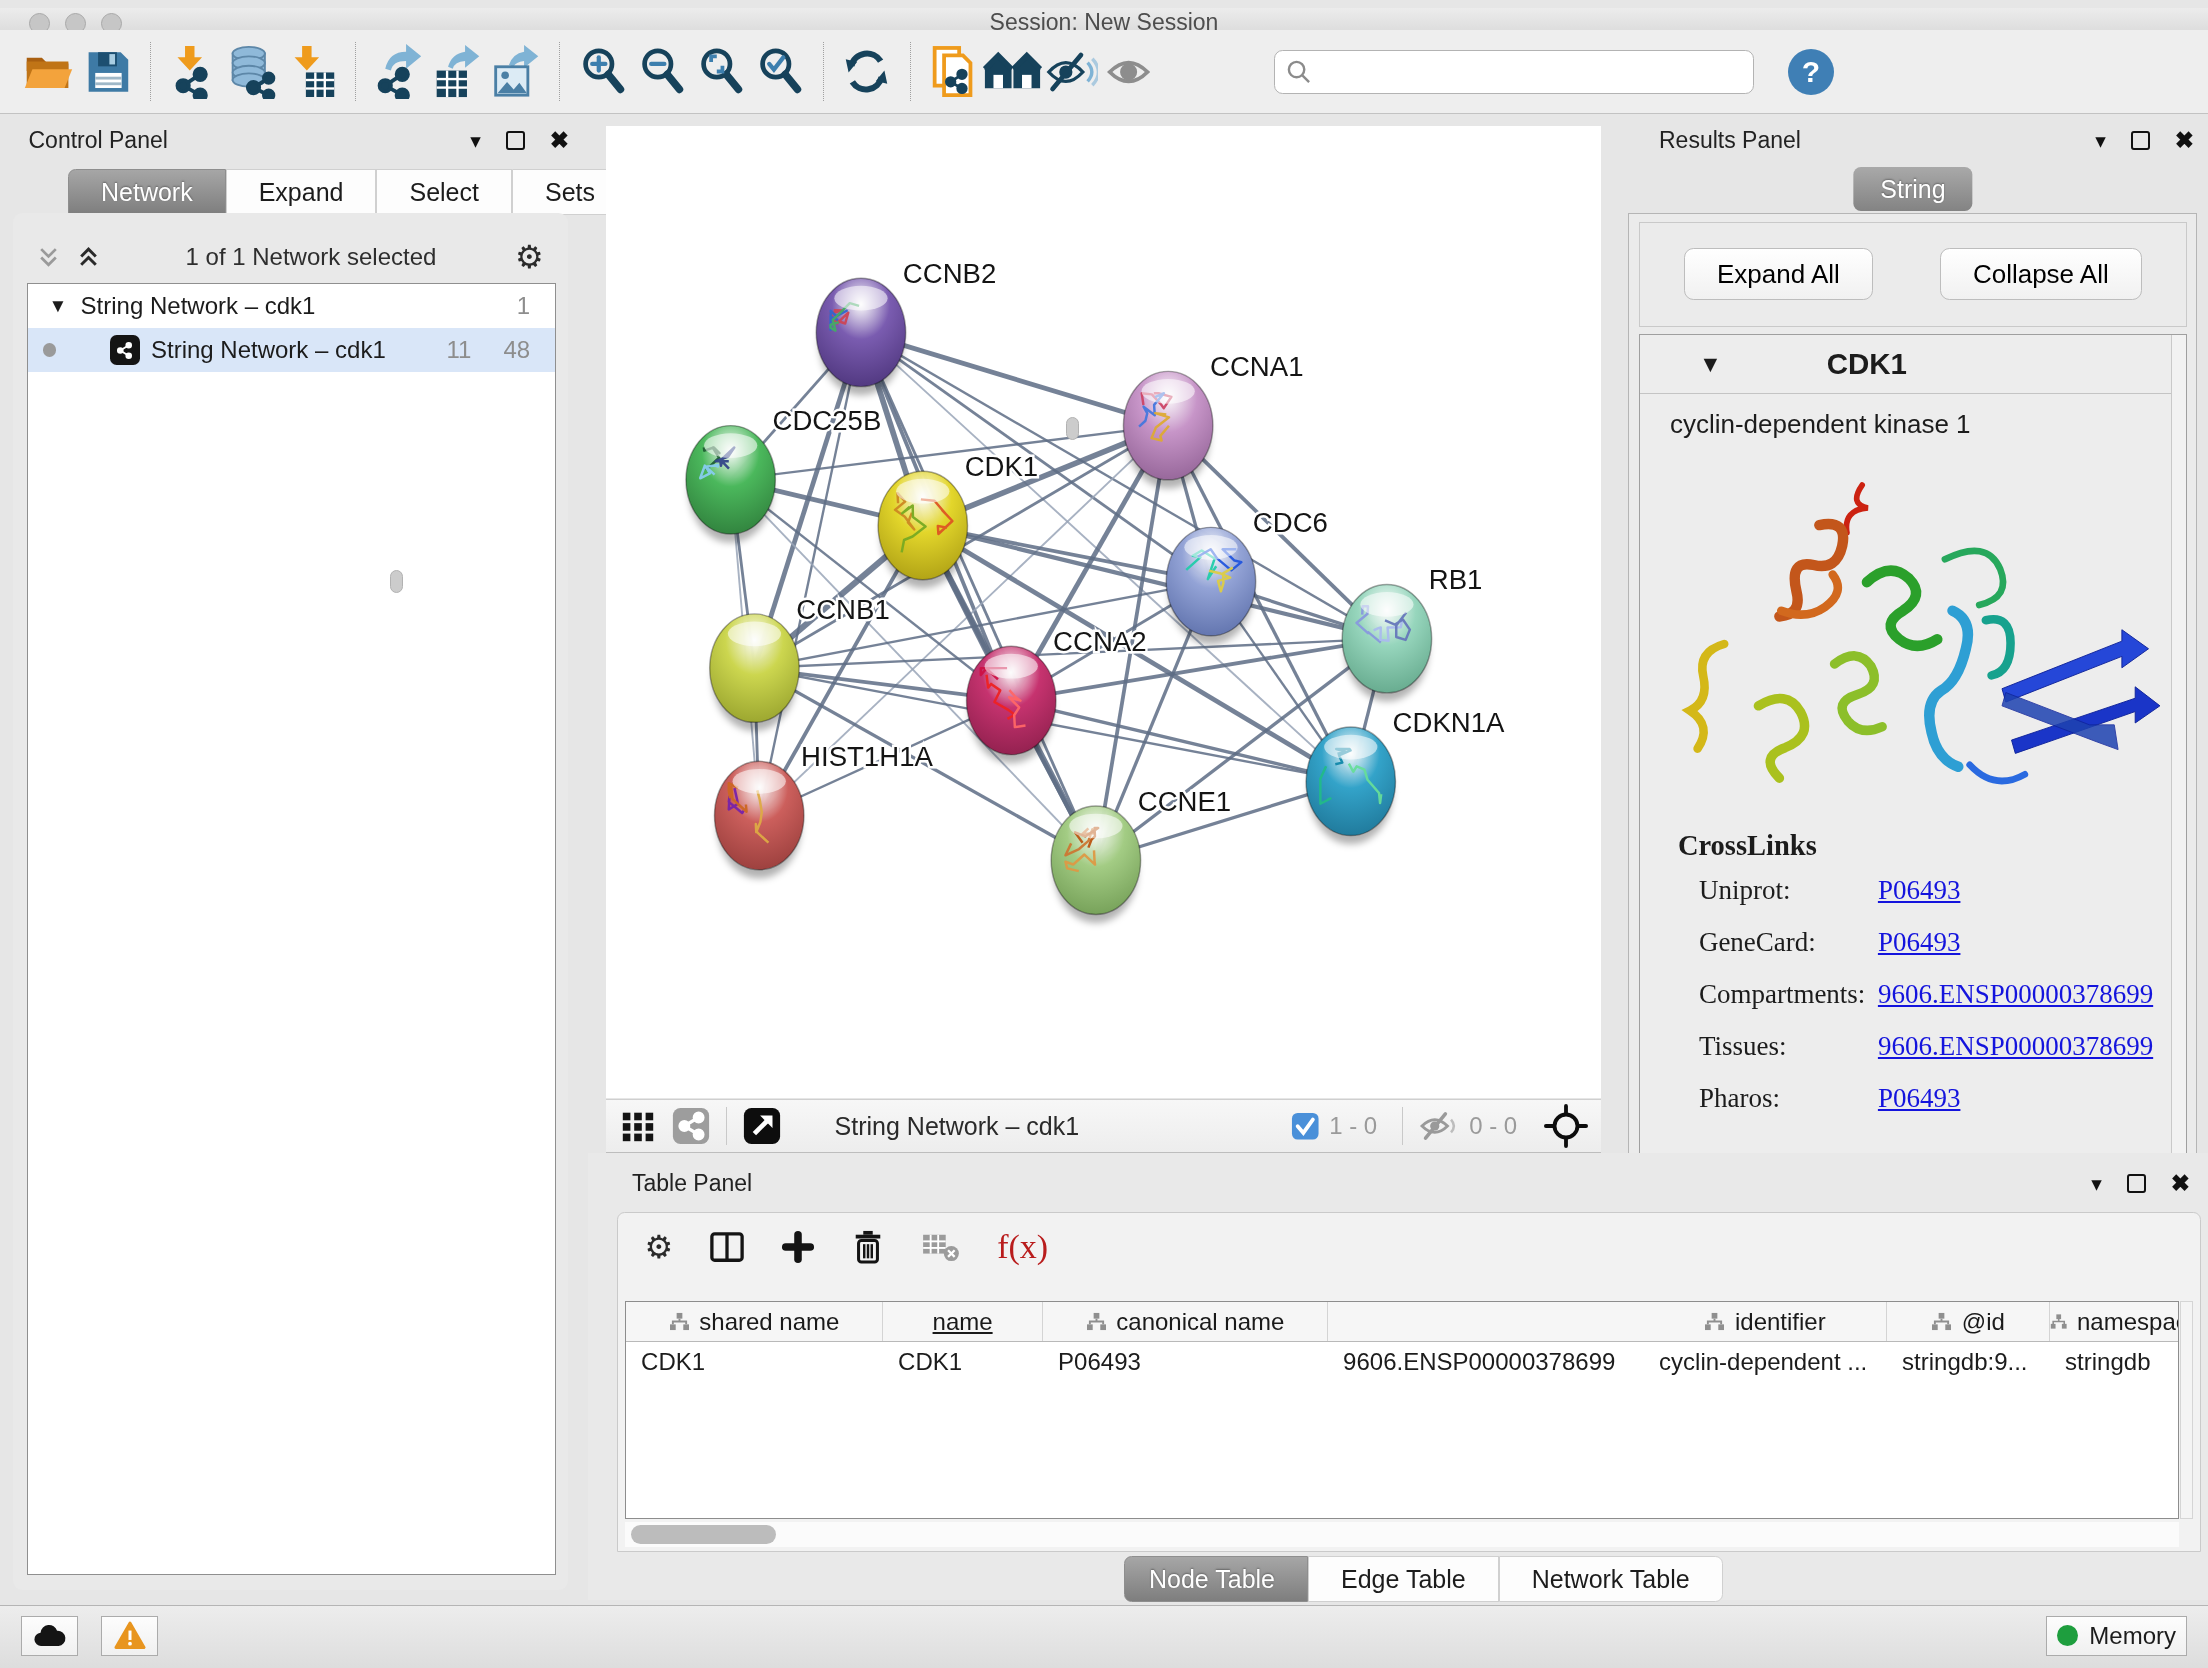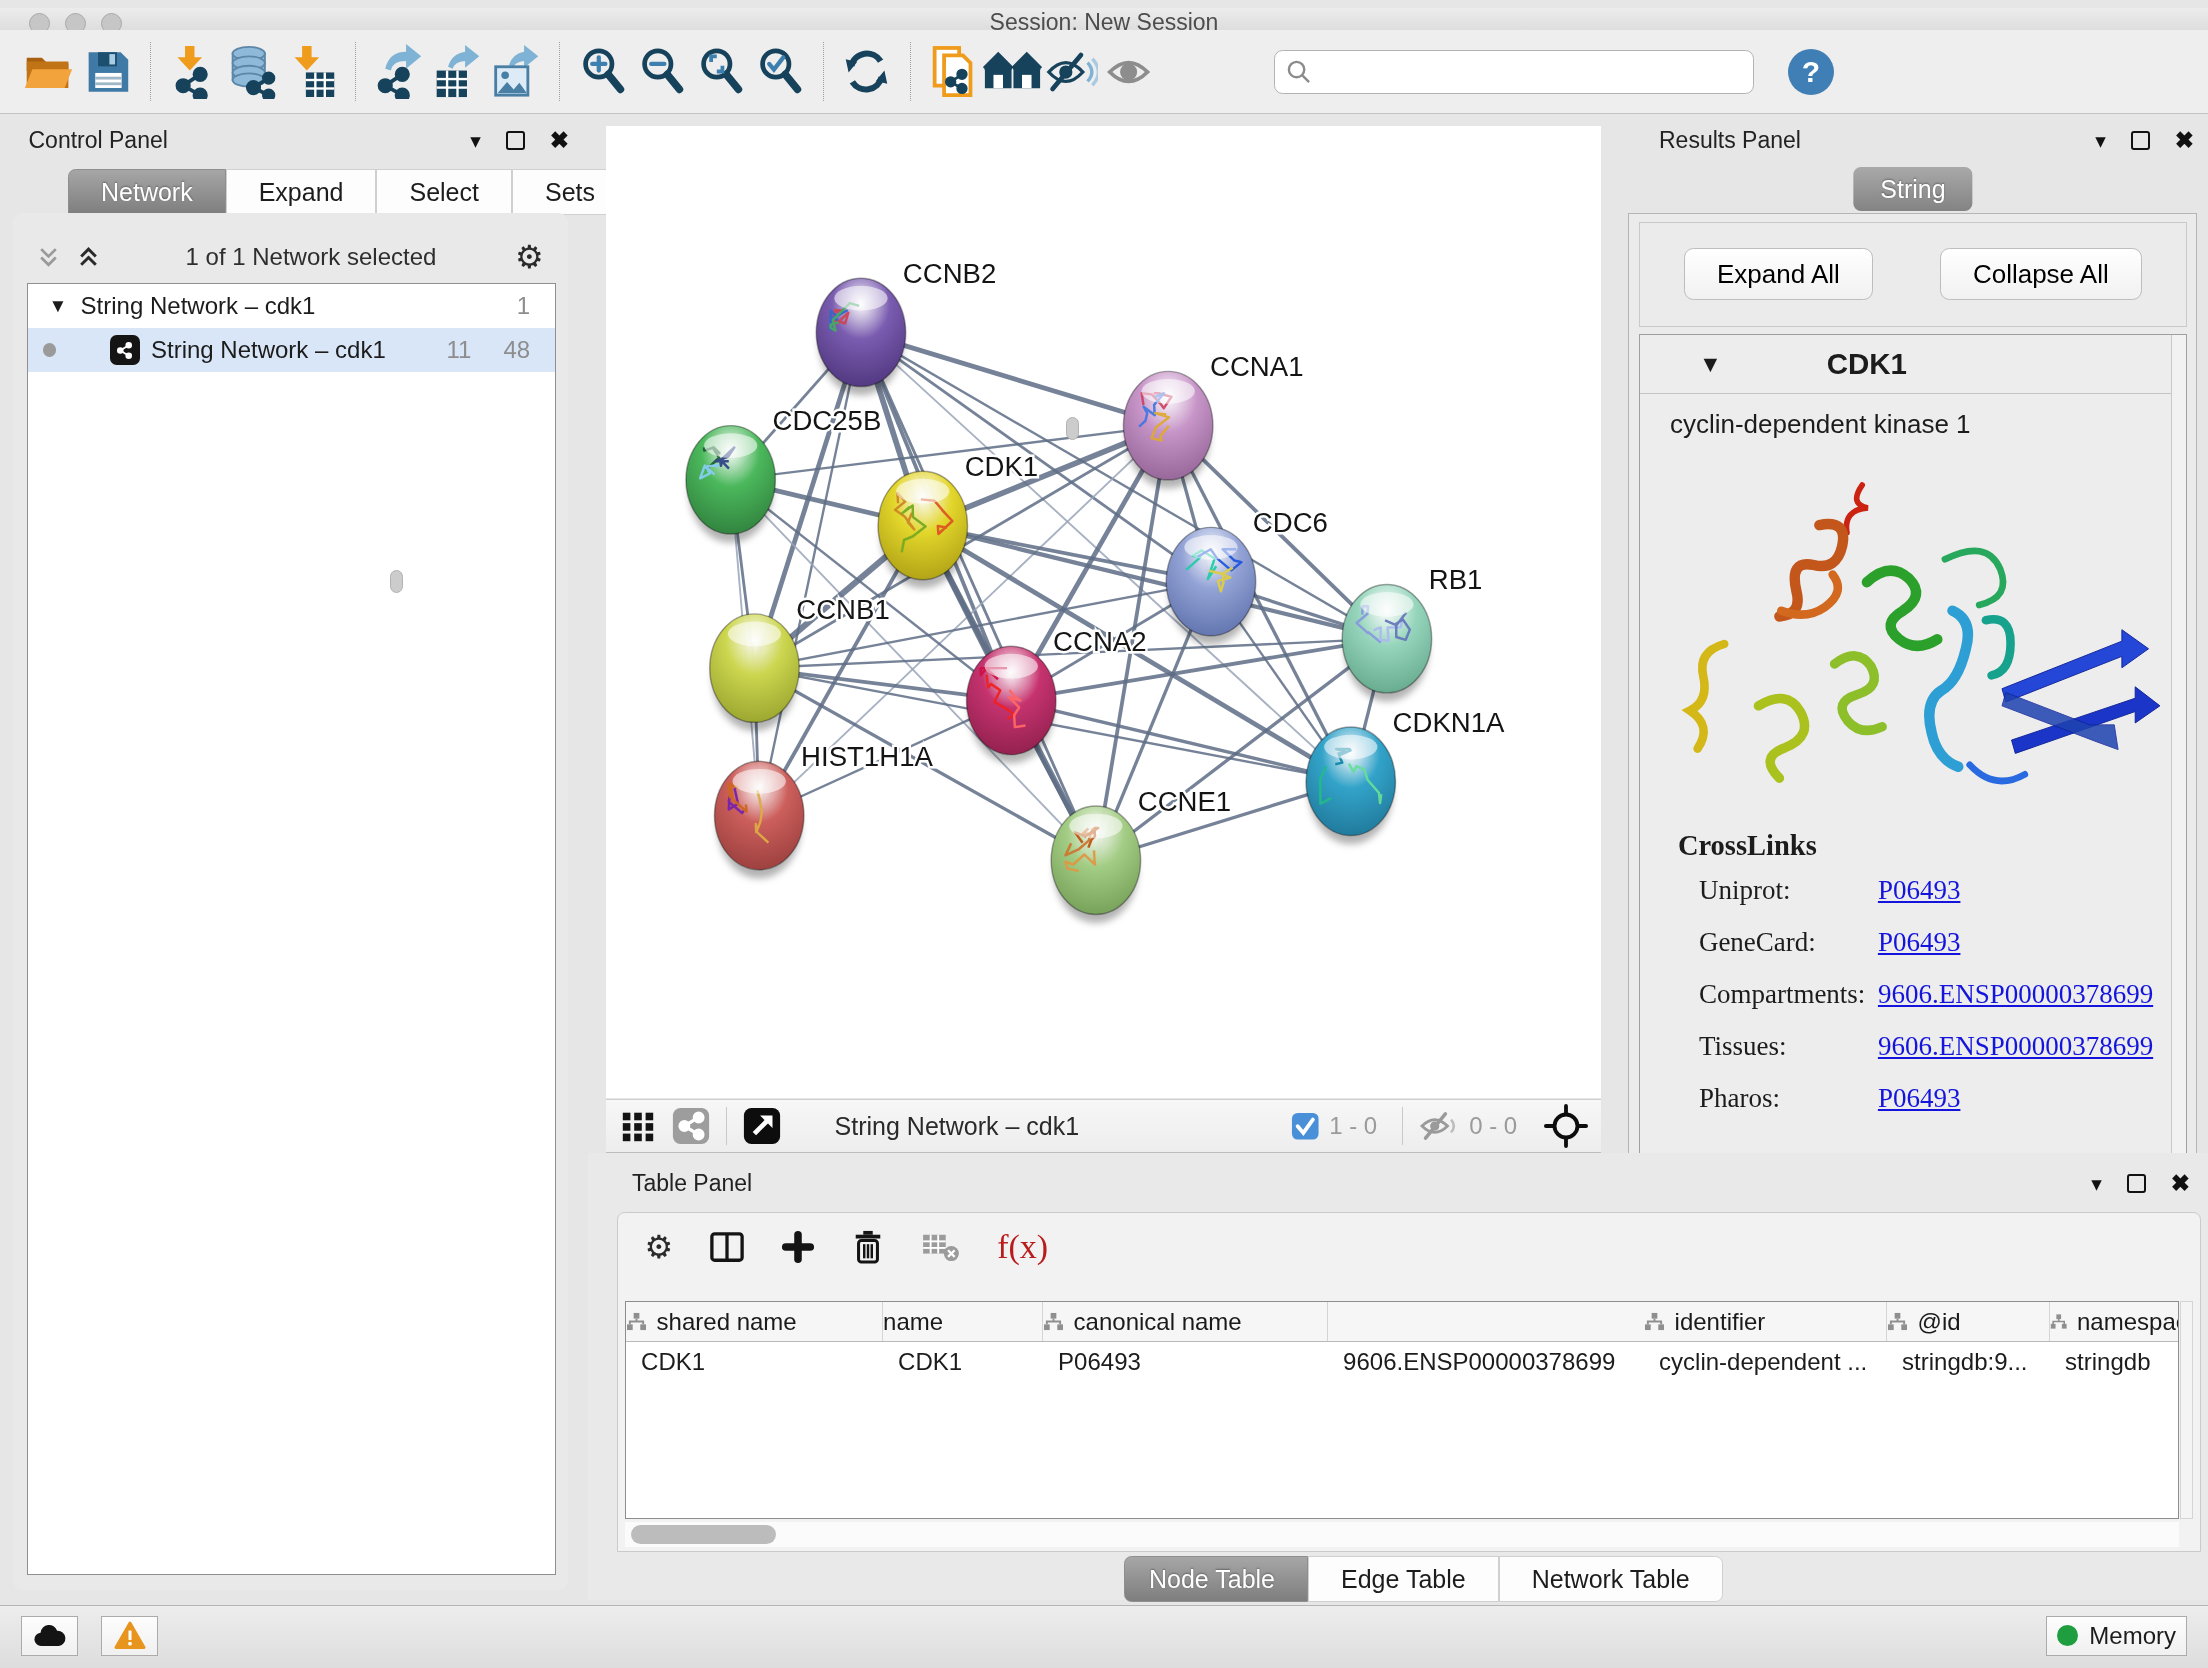--- a/index.html
+++ b/index.html
@@ -100,21 +100,21 @@
   
   #table-panel { position:absolute; left:588px; top:1153px; width:1621px; height:447px; background:#e9e9e9; }
   #tp-header { position:absolute; left:44px; right:19px; top:17px; display:flex; justify-content:space-between; align-items:center; }
   #tp-inner { position:absolute; left:28.5px; top:59px; right:7.6px; height:340px;
     background:#f2f2f2; border:1px solid #cacaca; border-radius:7.6px 7.6px 0 0; }
   #tp-toolrow { height:67px; display:flex; align-items:center; gap:36px; padding-left:27px; }
   #tp-fx { font-family:"Liberation Serif", serif; font-size:34px; color:#b91c1c; }
   #tp-table { position:absolute; left:7.6px; right:21px; top:88px; bottom:32px;
     background:#fff; border:1.9px solid #8d8d8d; overflow:hidden; }
   #tp-thead { display:flex; height:40px; background:#f6f6f6; border-bottom:1px solid #b9b9b9; }
-  .th { display:flex; align-items:center; gap:9.5px; font-size:24px; color:#1a1a1a;
+  .th { display:flex; align-items:center; justify-content:center; gap:9.5px; font-size:24px; color:#1a1a1a;
     border-right:1px solid #d4d4d4; flex:none; overflow:hidden; white-space:nowrap; }
   #tp-tbody .td { display:flex; align-items:center; font-size:24px; padding:0 15px;
     flex:none; overflow:hidden; white-space:nowrap; }
   #tp-tbody .trow { display:flex; height:40px; }
   #tp-vscroll { position:absolute; right:7.6px; top:88px; bottom:32px; width:13.3px; background:#f4f4f4; border:1px solid #d5d5d5; }
   #tp-hscroll { position:absolute; left:7.6px; right:21px; bottom:3.8px; height:25px; background:#fbfbfb; }
   #tp-hthumb { position:absolute; left:5.7px; top:2.9px; width:145px; height:19px; background:#bcbcbc; border-radius:9.5px; }
   #tp-tabs { position:absolute; left:536px; top:403px; display:flex; }
   #tp-tabs .tab:first-child { border-radius:7.6px 0 0 7.6px;padding-left:24px; }
   #tp-tabs .tab:last-child { border-radius:0 7.6px 7.6px 0; }
@@ -799,21 +799,21 @@
         <div id="tp-thead">
             <div class="th" style="width: 257px;">
               <svg width="21" height="19" viewBox="0 0 22 20">
                 <rect x="8" y="1" width="6" height="6" fill="#8f8f8f"></rect>
                 <rect x="1" y="13" width="6" height="6" fill="#8f8f8f"></rect>
                 <rect x="15" y="13" width="6" height="6" fill="#8f8f8f"></rect>
                 <path d="M11 7 v3 M4 13 v-3 h14 v3" stroke="#8f8f8f" stroke-width="2" fill="none"></path>
               </svg>
               <span>shared name</span>
             </div>
-            <div class="th" style="width: 160px;">
+            <div class="th" style="width: 160px; text-decoration: underline;">
               <span>name</span>
             </div>
             <div class="th" style="width: 285px;">
               <svg width="21" height="19" viewBox="0 0 22 20">
                 <rect x="8" y="1" width="6" height="6" fill="#8f8f8f"></rect>
                 <rect x="1" y="13" width="6" height="6" fill="#8f8f8f"></rect>
                 <rect x="15" y="13" width="6" height="6" fill="#8f8f8f"></rect>
                 <path d="M11 7 v3 M4 13 v-3 h14 v3" stroke="#8f8f8f" stroke-width="2" fill="none"></path>
               </svg>
               <span>canonical name</span>

